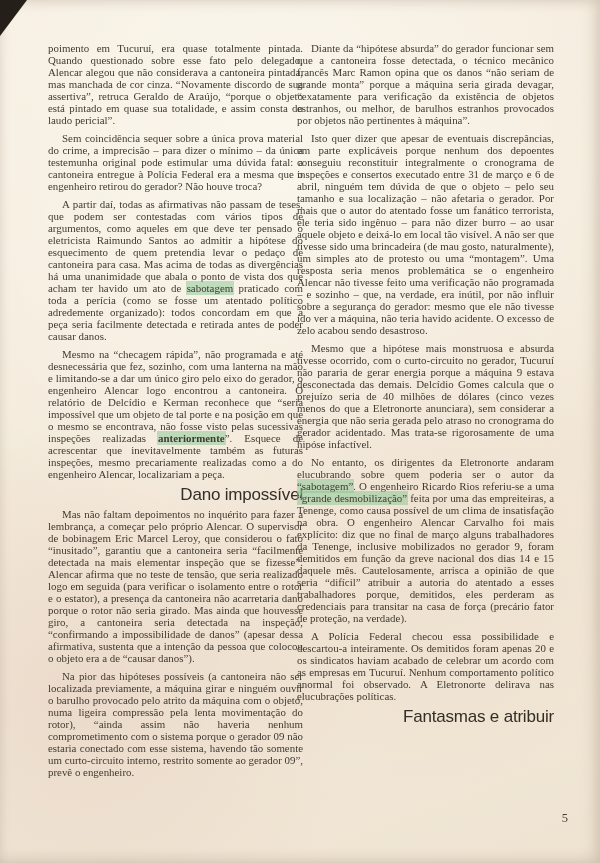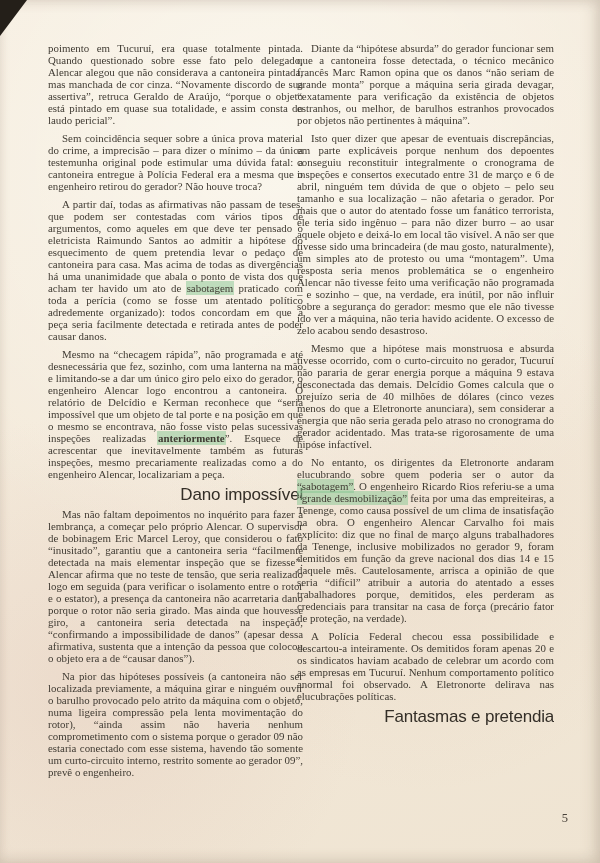--- a/index.html
+++ b/index.html
@@ -61,16 +61,16 @@
       <div class="heading">Dano impossível</div>
       <p class="para indent"><span>Mas não faltam depoimentos no inquérito para fazer a lembrança, a começar pelo próprio Alencar. O supervisor de bobinagem Eric Marcel Leroy, que considerou o fato “inusitado”, garantiu que a cantoneira seria “facilmente detectada na mais elementar inspeção que se fizesse”. Alencar afirma que no teste de tensão, que seria realizado logo em seguida (para verificar o isolamento entre o rotor e o estator), a presença da cantoneira não acarretaria dano porque o rotor não seria girado. Mas ainda que houvesse giro, a cantoneira seria detectada na inspeção, “confirmando a impossibilidade de danos” (apesar dessa afirmativa, sustenta que a intenção da pessoa que colocou o objeto era a de “causar danos”).</span></p>
       <p class="para indent"><span>Na pior das hipóteses possíveis (a cantoneira não ser localizada previamente, a máquina girar e ninguém ouvir o barulho provocado pelo atrito da máquina com o objeto, numa ligeira compressão pela lenta movimentação do rotor), “ainda assim não haveria nenhum comprometimento com o sistema porque o gerador 09 não estaria conectado com esse sistema, havendo tão somente um curto-circuito interno, restrito somente ao gerador 09”, prevê o engenheiro.</span></p>
     </div>
   <div class="col col-right">
       <p class="para indent"><span>Diante da “hipótese absurda” do gerador funcionar sem que a cantoneira fosse detectada, o técnico mecânico francês Marc Ramon opina que os danos “não seriam de grande monta” porque a máquina seria girada devagar, “exatamente para verificação da existência de objetos estranhos, ou melhor, de barulhos estranhos provocados por objetos não pertinentes à máquina”.</span></p>
       <p class="para indent"><span>Isto quer dizer que apesar de eventuais discrepâncias, em parte explicáveis porque nenhum dos depoentes conseguiu reconstituir integralmente o cronograma de inspeções e consertos executado entre 31 de março e 6 de abril, ninguém tem dúvida de que o objeto – pelo seu tamanho e sua localização – não afetaria o gerador. Por mais que o autor do atentado fosse um fanático terrorista, ele teria sido ingênuo – para não dizer burro – ao usar aquele objeto e deixá-lo em local tão visível. A não ser que tivesse sido uma brincadeira (de mau gosto, naturalmente), um simples ato de protesto ou uma “montagem”. Uma resposta seria menos problemática se o engenheiro Alencar não tivesse feito uma verificação não programada – e sozinho – que, na verdade, era inútil, por não influir sobre a segurança do gerador: mesmo que ele não tivesse ido ver a máquina, não teria havido acidente. O excesso de zelo acabou sendo desastroso.</span></p>
       <p class="para indent"><span>Mesmo que a hipótese mais monstruosa e absurda tivesse ocorrido, com o curto-circuito no gerador, Tucuruí não pararia de gerar energia porque a máquina 9 estava desconectada das demais. Delcídio Gomes calcula que o prejuízo seria de 40 milhões de dólares (cinco vezes menos do que a Eletronorte anunciara), sem considerar a energia que não seria gerada pelo atraso no cronograma do gerador acidentado. Mas trata-se rigorosamente de uma hipóse infactível.</span></p>
       <p class="para indent"><span>No entanto, os dirigentes da Eletronorte andaram elucubrando sobre quem poderia ser o autor da </span><span class="hl">“sabotagem”</span><span>. O engenheiro Ricardo Rios referiu-se a uma </span><span class="hl">“grande desmobilização”</span><span> feita por uma das empreiteiras, a Tenenge, como causa possível de um clima de insatisfação na obra. O engenheiro Alencar Carvalho foi mais explícito: diz que no final de março alguns trabalhadores da Tenenge, inclusive mobilizados no gerador 9, foram demitidos em função da greve nacional dos dias 14 e 15 daquele mês. Cautelosamente, arrisca a opinião de que seria “difícil” atribuir a autoria do atentado a esses trabalhadores porque, demitidos, eles perderam as credenciais para transitar na casa de força (precário fator de proteção, na verdade).</span></p>
       <p class="para indent"><span>A Polícia Federal checou essa possibilidade e descartou-a inteiramente. Os demitidos foram apenas 20 e os sindicatos haviam acabado de celebrar um acordo com as empresas em Tucuruí. Nenhum comportamento político anormal foi observado. A Eletronorte delirava nas elucubrações políticas.</span></p>
-      <div class="heading">Fantasmas e pretendia</div>
+      <div class="heading">Fantasmas e atribuir</div>
     </div>
   <div class="page-number">5</div>
 </div>
 
 </body></html>

